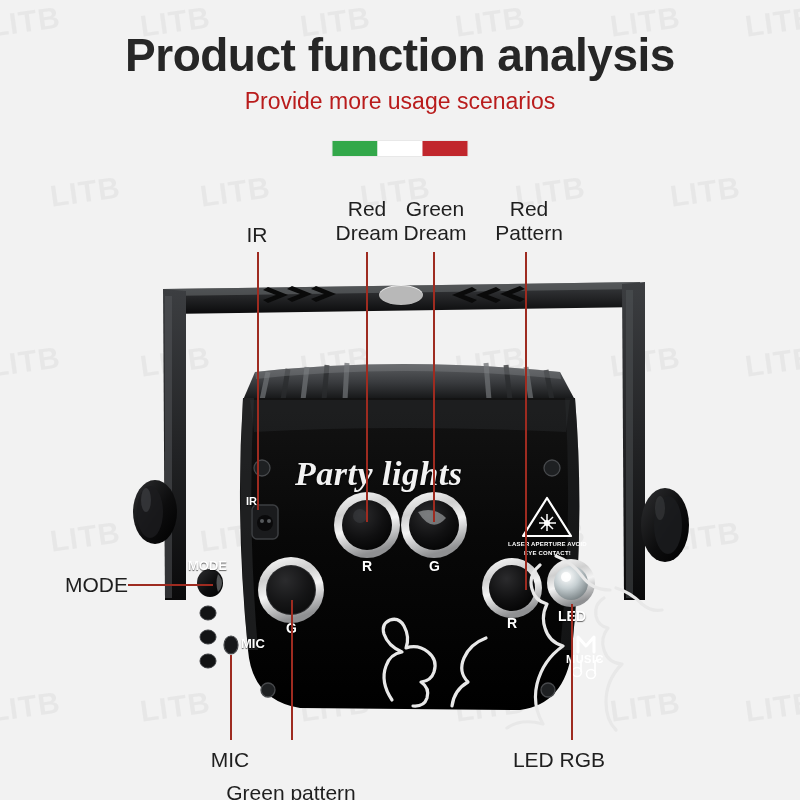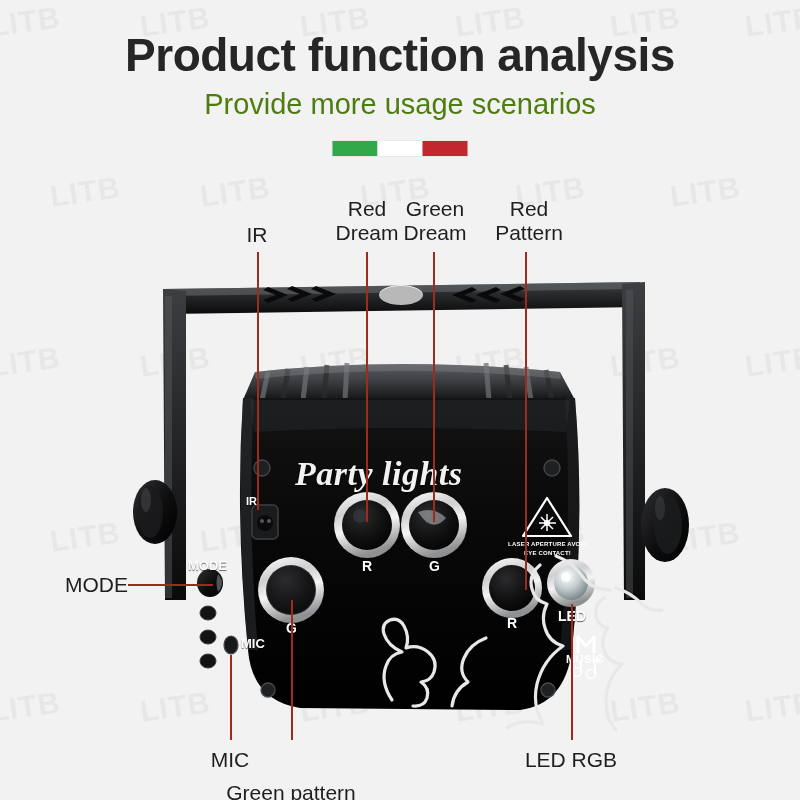--- a/index.html
+++ b/index.html
@@ -27,21 +27,21 @@
   
   .title{
     position:absolute;left:0;right:0;top:28px;
     text-align:center;
     font-size:46px;font-weight:bold;color:#262626;
     letter-spacing:-0.5px;
   }
   .subtitle{
     position:absolute;left:0;right:0;top:88px;
     text-align:center;
-    font-size:29px;color:#4d7c0f;font-weight:normal;
+    font-size:23px;color:#b91c1c;font-weight:normal;
   }
   .flag{
     position:absolute;left:50%;top:141px;transform:translateX(-50%);
     width:135px;height:15px;display:flex;
     box-shadow:0 0 0 1px rgba(0,0,0,.04);
   }
   .flag span{flex:1;display:block;height:100%;}
 
   
   .lbl{
@@ -365,15 +365,15 @@
 Dream</div>
   <div class="lbl" style="left:380px;top:197px;width:110px;text-align:center;">Green
 Dream</div>
   <div class="lbl" style="left:474px;top:197px;width:110px;">Red
 Pattern</div>
 
   <div class="lbl" style="left:28px;top:573px;width:100px;text-align:right;">MODE</div>
 
   <div class="lbl" style="left:190px;top:748px;width:80px;">MIC</div>
   <div class="lbl" style="left:216px;top:748px;width:150px;margin-top:33px;">Green pattern</div>
-  <div class="lbl" style="left:506px;top:748px;width:130px;">LED RGB</div>
+  <div class="lbl" style="left:494px;top:748px;width:130px;">LED RGB</div>
 
 </div>
 
 </body></html>

